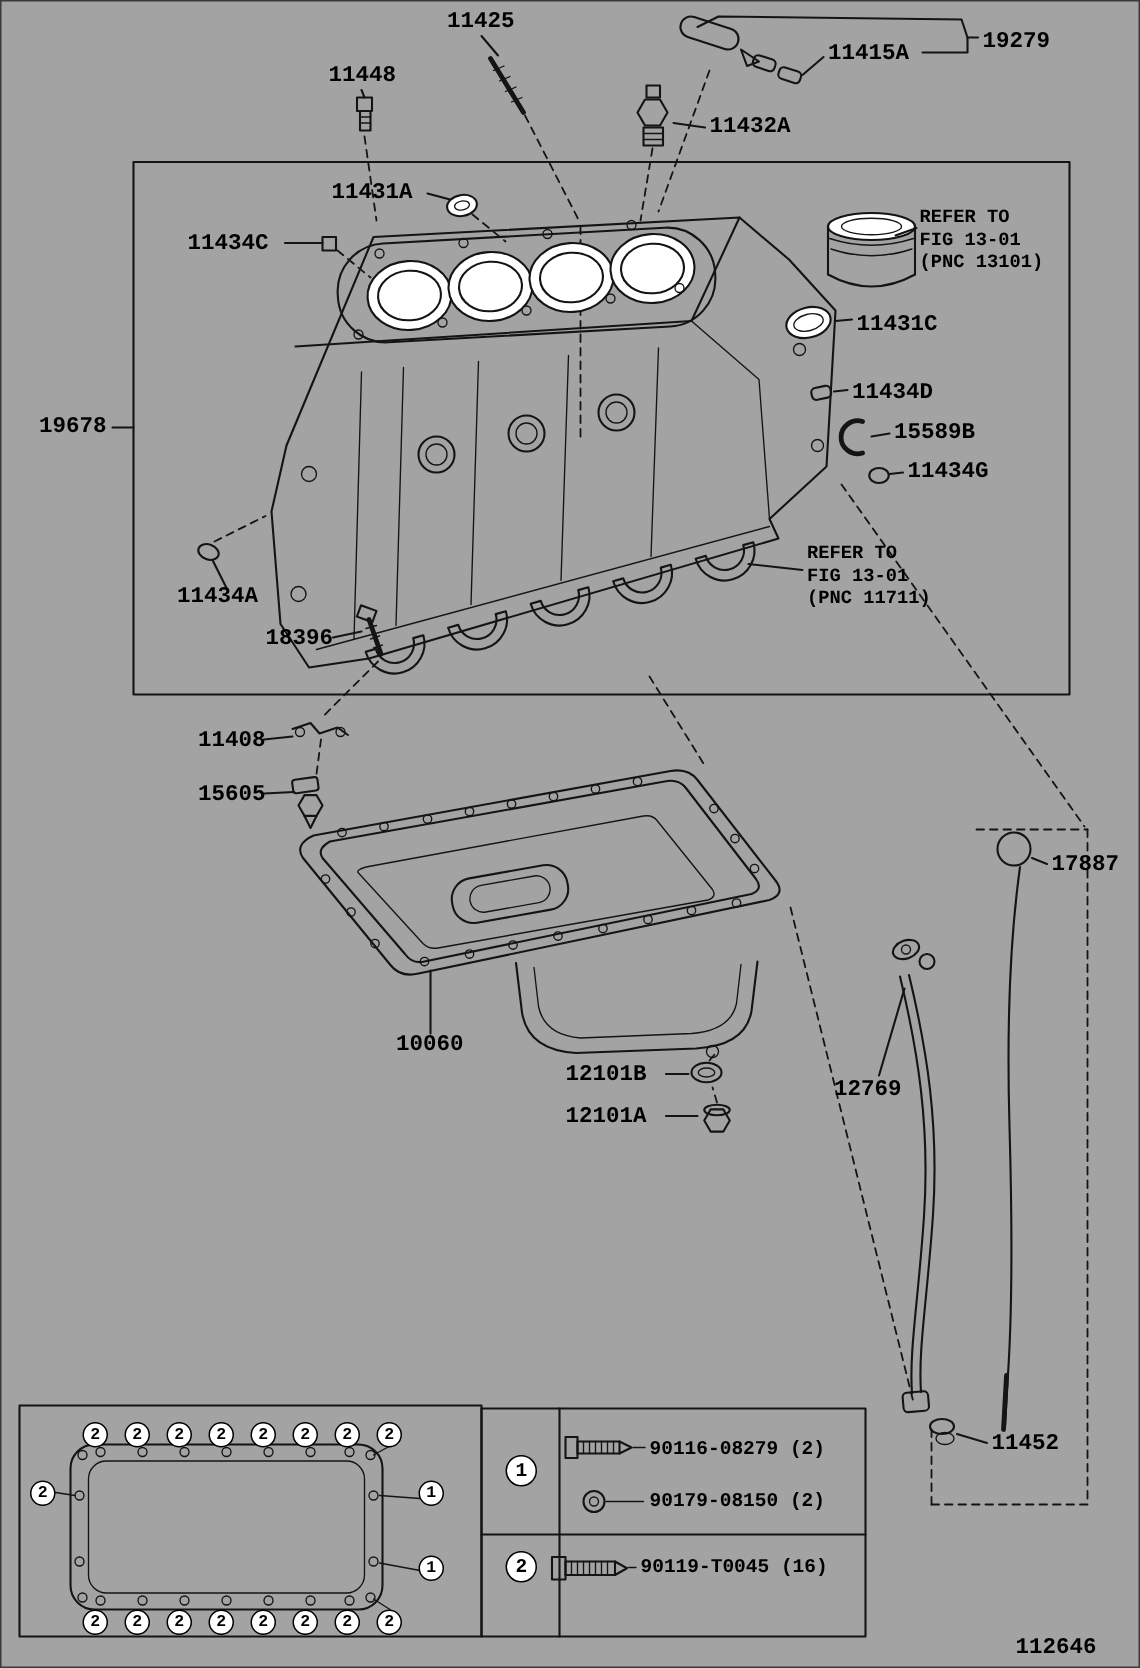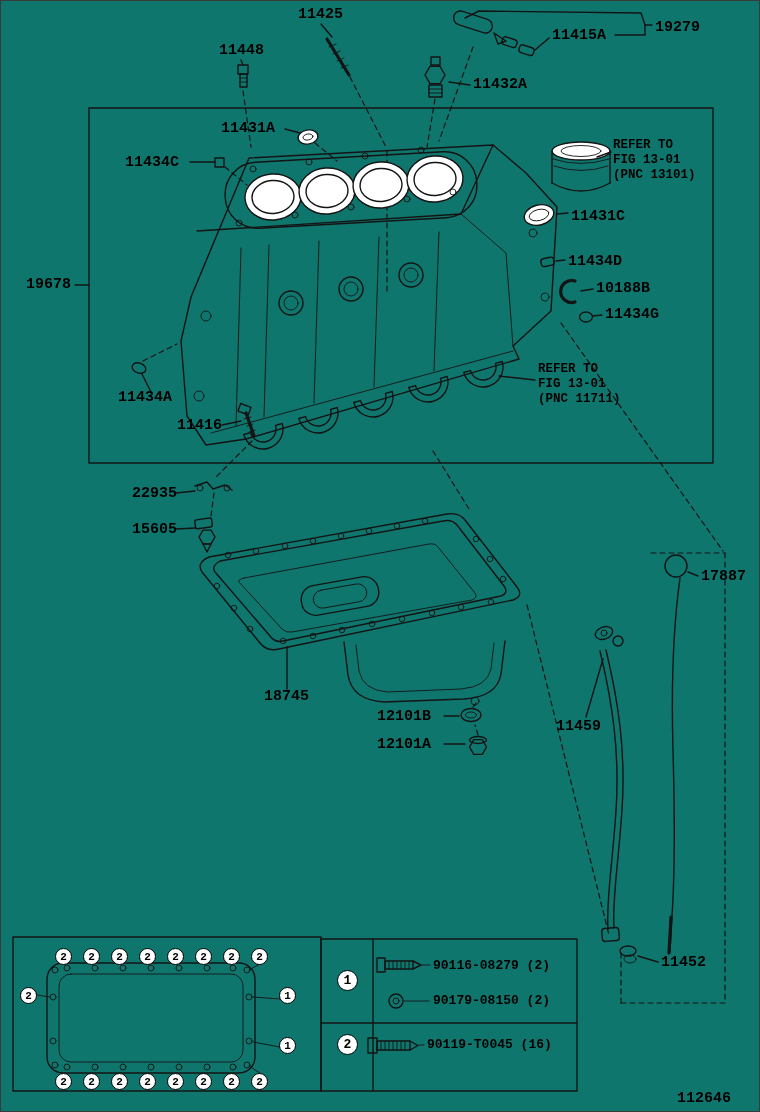--- a/index.html
+++ b/index.html
@@ -1,17 +1,17 @@
 <!DOCTYPE html>
 <html><head>
 <meta charset="utf-8">
 <style>
   html,body{margin:0;padding:0;background:#fff;}
   .stage{
-    position:relative;width:760px;height:1112px;background:#0f766e;
+    position:relative;width:760px;height:1112px;background:#a3a3a3;
     border:1px solid #3a3a3a;box-sizing:border-box;overflow:hidden;
     font-family:"Liberation Mono","DejaVu Sans Mono",monospace;
   }
   svg.art{position:absolute;left:0;top:0;}
   .art line,.art path,.art rect,.art circle,.art ellipse,.art polygon,.art polyline{
     stroke:#141414;fill:none;stroke-width:1.4;stroke-linecap:round;stroke-linejoin:round;
   }
   .art .thin{stroke-width:0.9;}
   .art .thick{stroke-width:3.2;}
   .art .dash{stroke-dasharray:5 4;stroke-width:1.2;}
@@ -304,34 +304,34 @@
 <div class="lbl" style="left:551px;top:27px">11415A</div>
 <div class="lbl" style="left:654px;top:19px">19279</div>
 <div class="lbl" style="left:472px;top:76px">11432A</div>
 <div class="lbl" style="left:220px;top:120px">11431A</div>
 <div class="lbl" style="left:124px;top:154px">11434C</div>
 <div class="lbl sm" style="left:612px;top:137px">REFER TO
 FIG 13-01
 (PNC 13101)</div>
 <div class="lbl" style="left:570px;top:208px">11431C</div>
 <div class="lbl" style="left:567px;top:253px">11434D</div>
-<div class="lbl" style="left:595px;top:280px">10188B</div>
+<div class="lbl" style="left:595px;top:280px">15589B</div>
 <div class="lbl" style="left:604px;top:306px">11434G</div>
 <div class="lbl" style="left:25px;top:276px">19678</div>
 <div class="lbl" style="left:117px;top:389px">11434A</div>
-<div class="lbl" style="left:176px;top:417px">11416</div>
+<div class="lbl" style="left:176px;top:417px">18396</div>
 <div class="lbl sm" style="left:537px;top:361px">REFER TO
 FIG 13-01
 (PNC 11711)</div>
-<div class="lbl" style="left:131px;top:485px">22935</div>
+<div class="lbl" style="left:131px;top:485px">11408</div>
 <div class="lbl" style="left:131px;top:521px">15605</div>
-<div class="lbl" style="left:263px;top:688px">18745</div>
+<div class="lbl" style="left:263px;top:688px">10060</div>
 <div class="lbl" style="left:376px;top:708px">12101B</div>
 <div class="lbl" style="left:376px;top:736px">12101A</div>
-<div class="lbl" style="left:555px;top:718px">11459</div>
+<div class="lbl" style="left:555px;top:718px">12769</div>
 <div class="lbl" style="left:700px;top:568px">17887</div>
 <div class="lbl" style="left:660px;top:954px">11452</div>
 
 <div class="badge" style="left:54px;top:947px">2</div>
 <div class="badge" style="left:82px;top:947px">2</div>
 <div class="badge" style="left:110px;top:947px">2</div>
 <div class="badge" style="left:138px;top:947px">2</div>
 <div class="badge" style="left:166px;top:947px">2</div>
 <div class="badge" style="left:194px;top:947px">2</div>
 <div class="badge" style="left:222px;top:947px">2</div>

